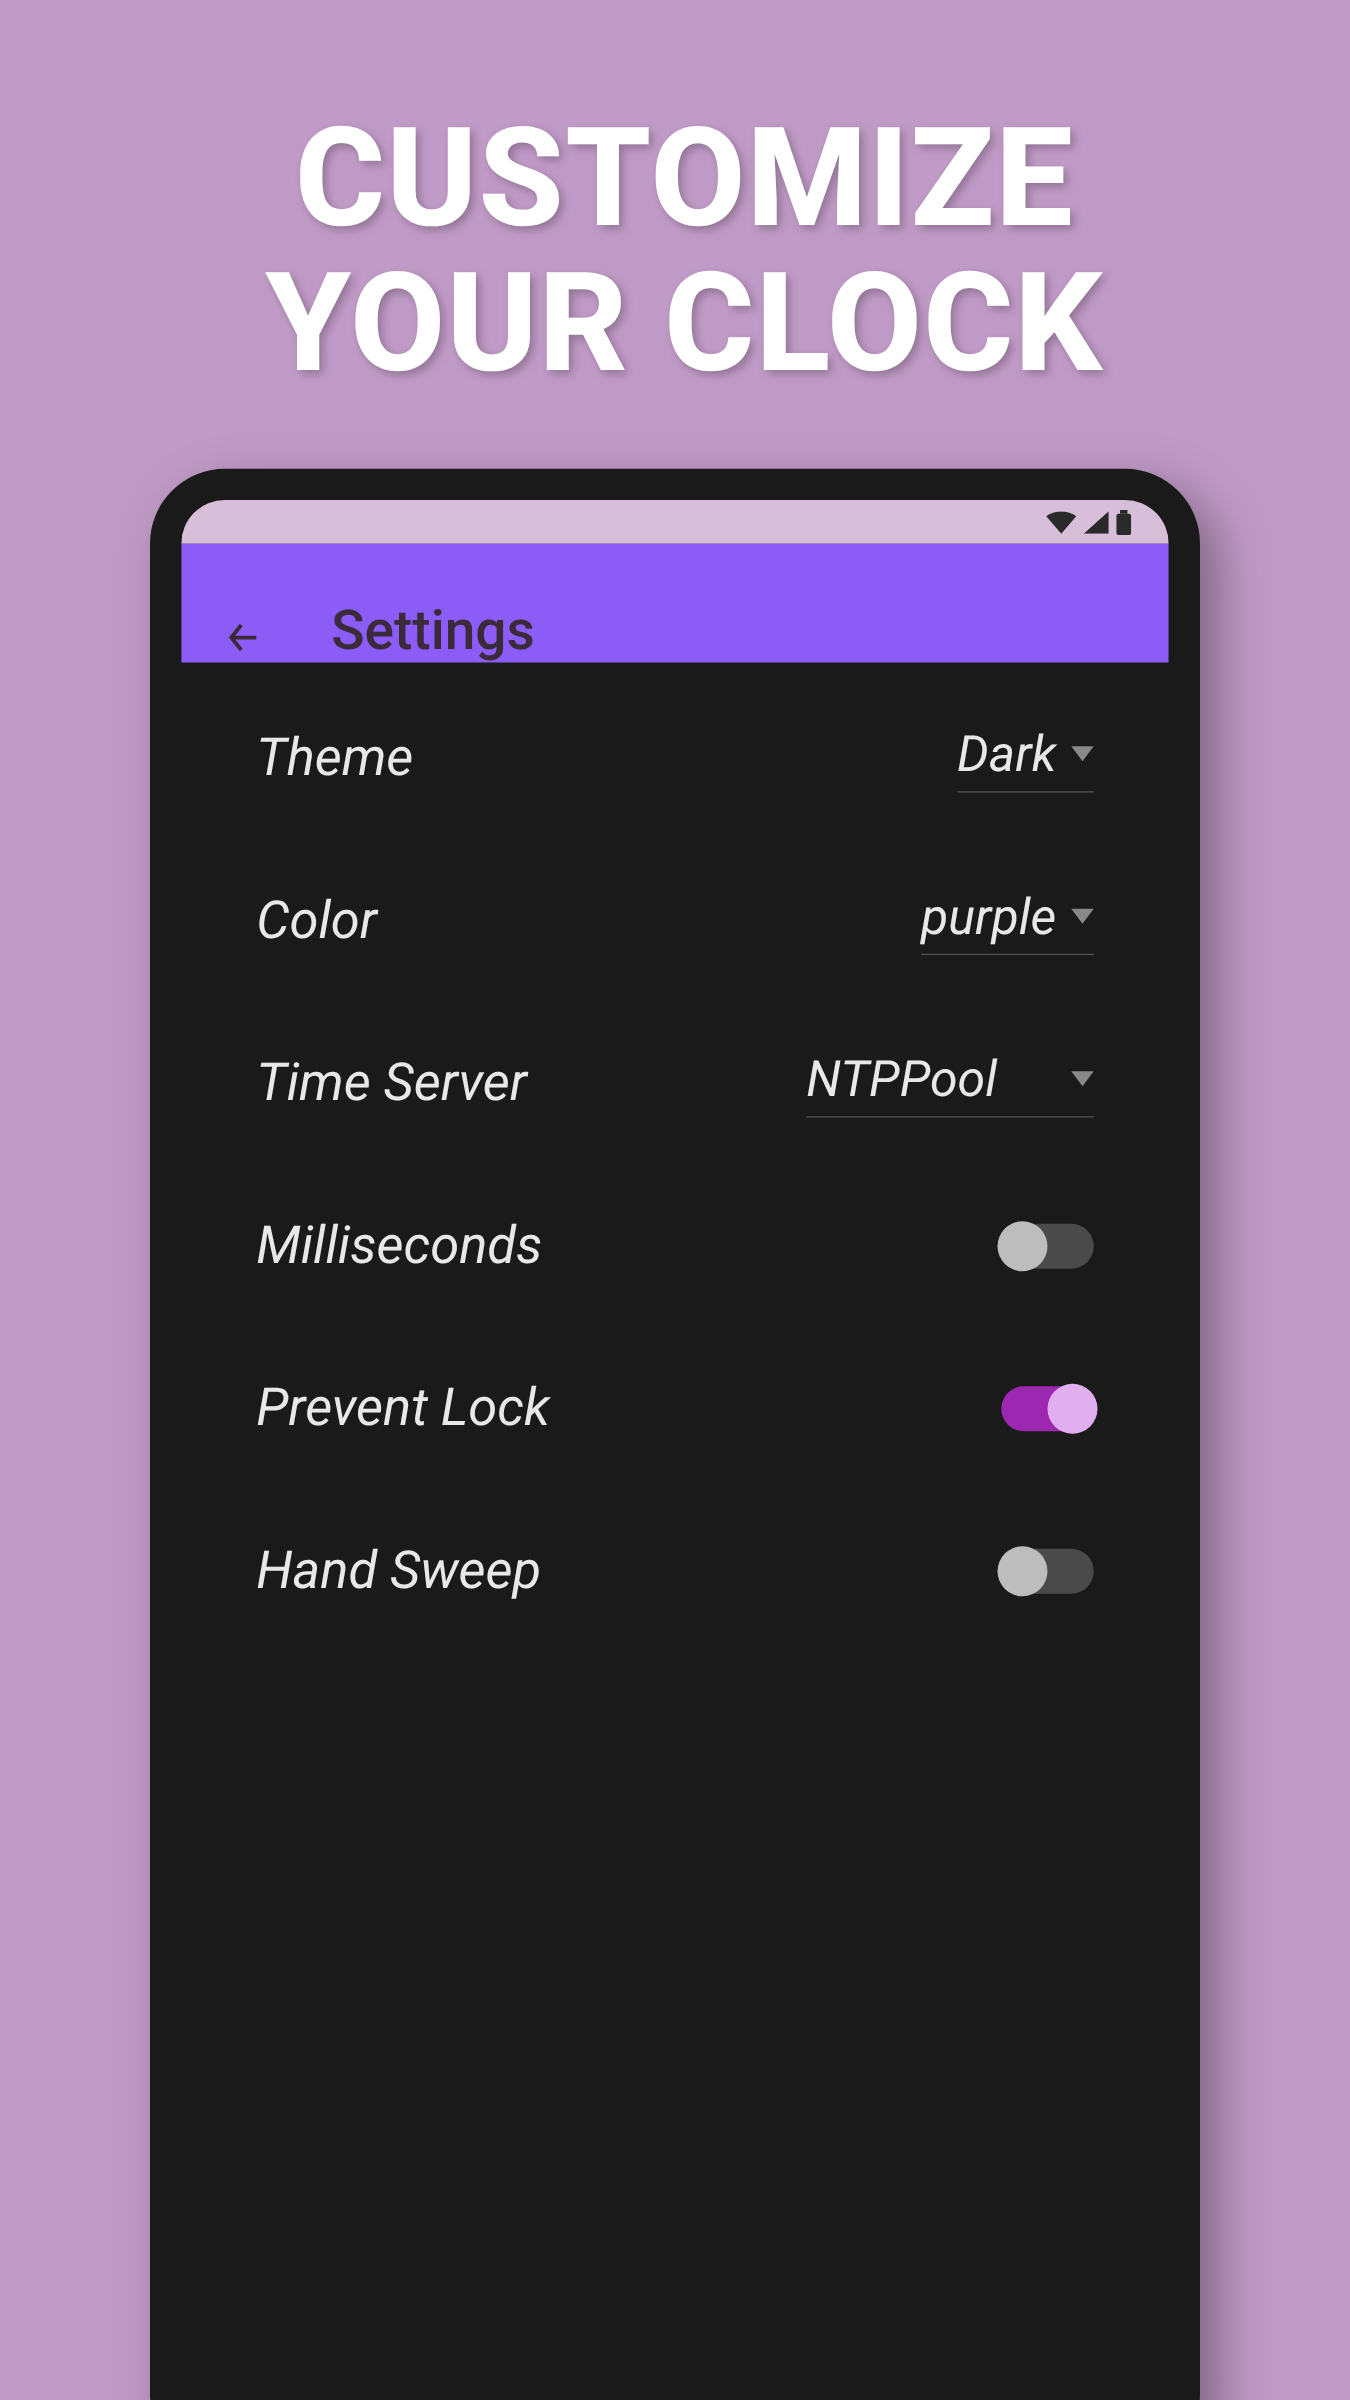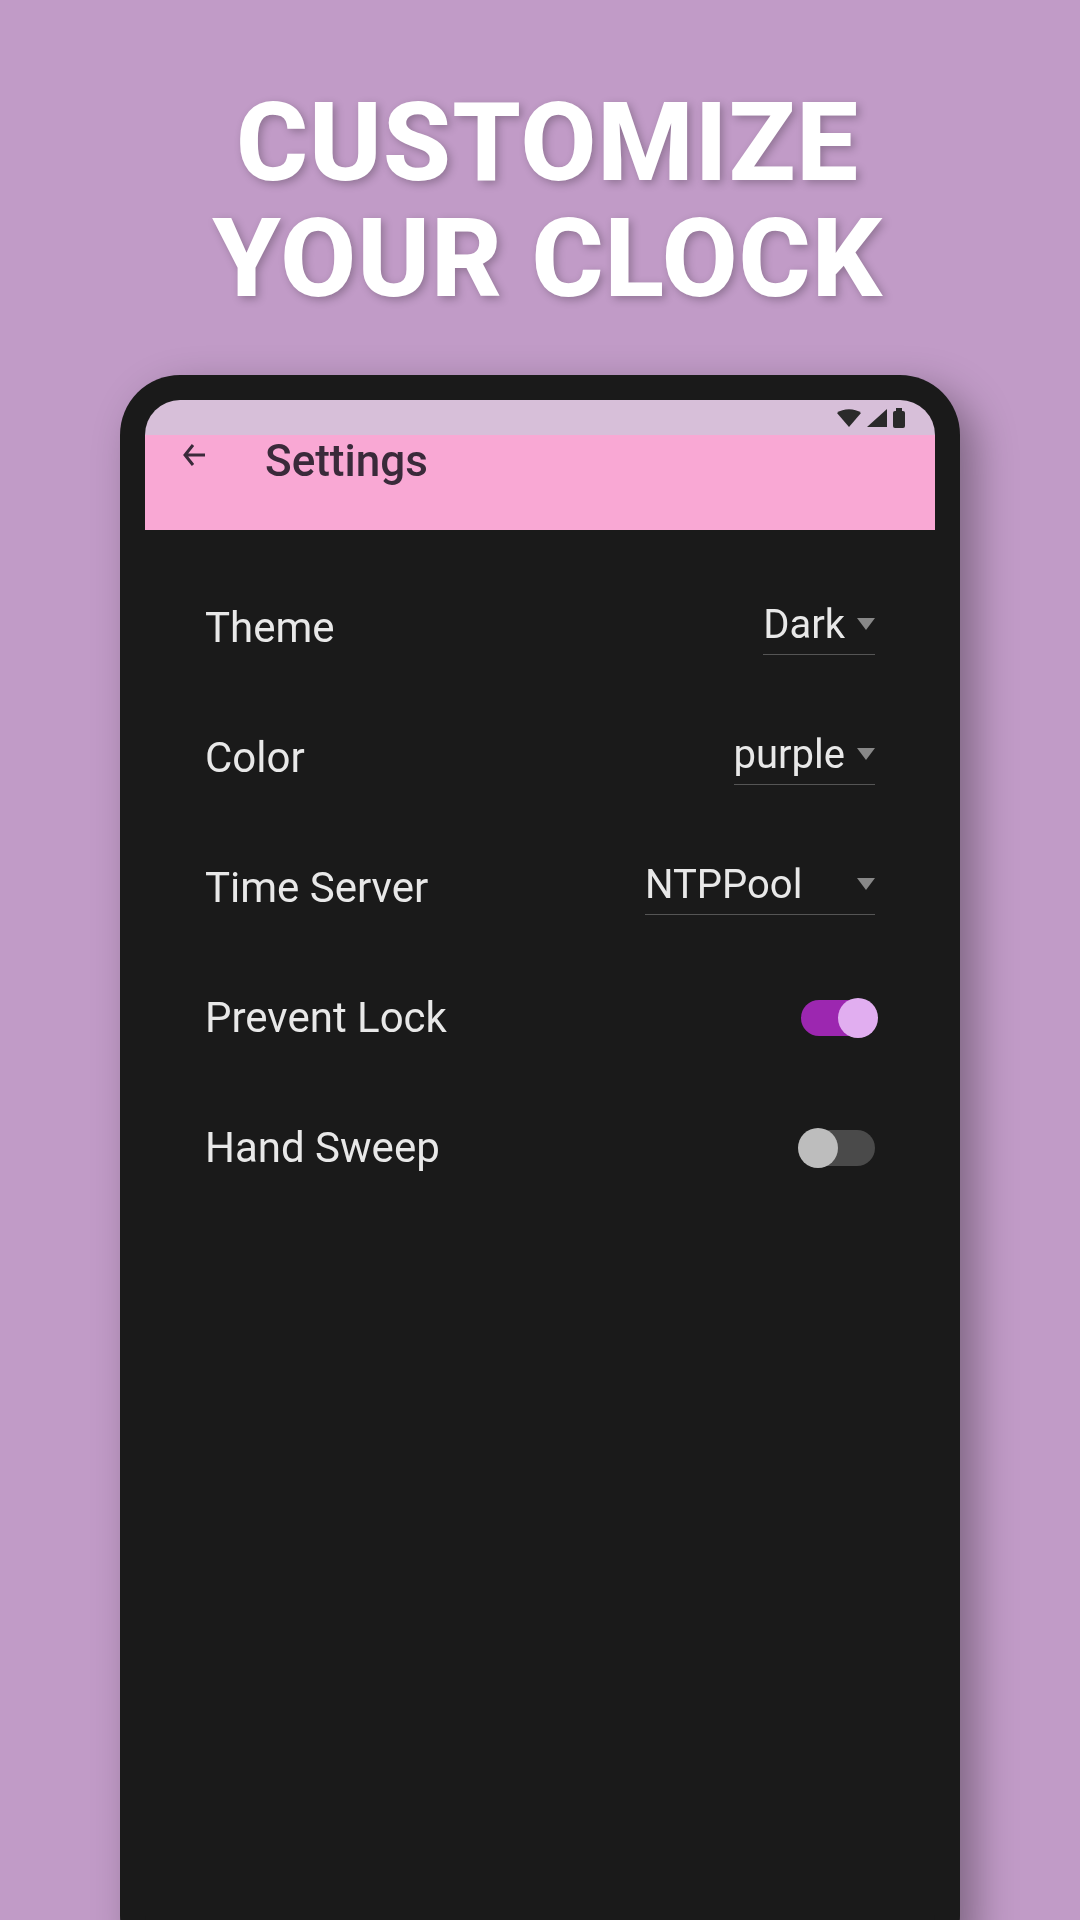--- a/index.html
+++ b/index.html
@@ -65,23 +65,23 @@
       gap: 6px;
       align-items: center;
     }
     
     .wifi-icon, .signal-icon, .battery-icon {
       fill: #2a2a2a;
     }
     
     .app-bar {
       height: 95px;
-      background: #f9a8d4;
-      display: flex;
-      align-items: flex-start;
+      background: #8b5cf6;
+      display: flex;
+      align-items: flex-end;
       padding-left: 30px;
       gap: 50px;
     }
     
     .back-arrow {
       width: 40px;
       height: 40px;
       display: flex;
       align-items: center;
       justify-content: center;
@@ -94,21 +94,22 @@
       stroke-width: 3;
     }
     
     .app-title {
       font-size: 44px;
       font-weight: 500;
       color: #3a2a3a;
     }
     
     .settings-list {
-      padding: 70px 60px 0 60px;
+      padding: 49px 60px 0 60px;
+      font-style: italic;
     }
     
     .setting-row {
       display: flex;
       justify-content: space-between;
       align-items: center;
       margin-bottom: 75px;
       min-height: 55px;
     }
     
@@ -229,20 +230,26 @@
 
       <div class="setting-row">
         <div class="setting-label">Time Server</div>
         <div class="dropdown" style="min-width:230px;justify-content:space-between;">
           <span class="dropdown-value">NTPPool</span>
           <span class="dropdown-caret"></span>
         </div>
       </div>
 
 
+      <div class="setting-row">
+        <div class="setting-label">Milliseconds</div>
+        <div class="toggle toggle-off">
+          <div class="toggle-knob"></div>
+        </div>
+      </div>
 
       <div class="setting-row">
         <div class="setting-label">Prevent Lock</div>
         <div class="toggle toggle-on">
           <div class="toggle-knob"></div>
         </div>
       </div>
 
       <div class="setting-row">
         <div class="setting-label">Hand Sweep</div>

